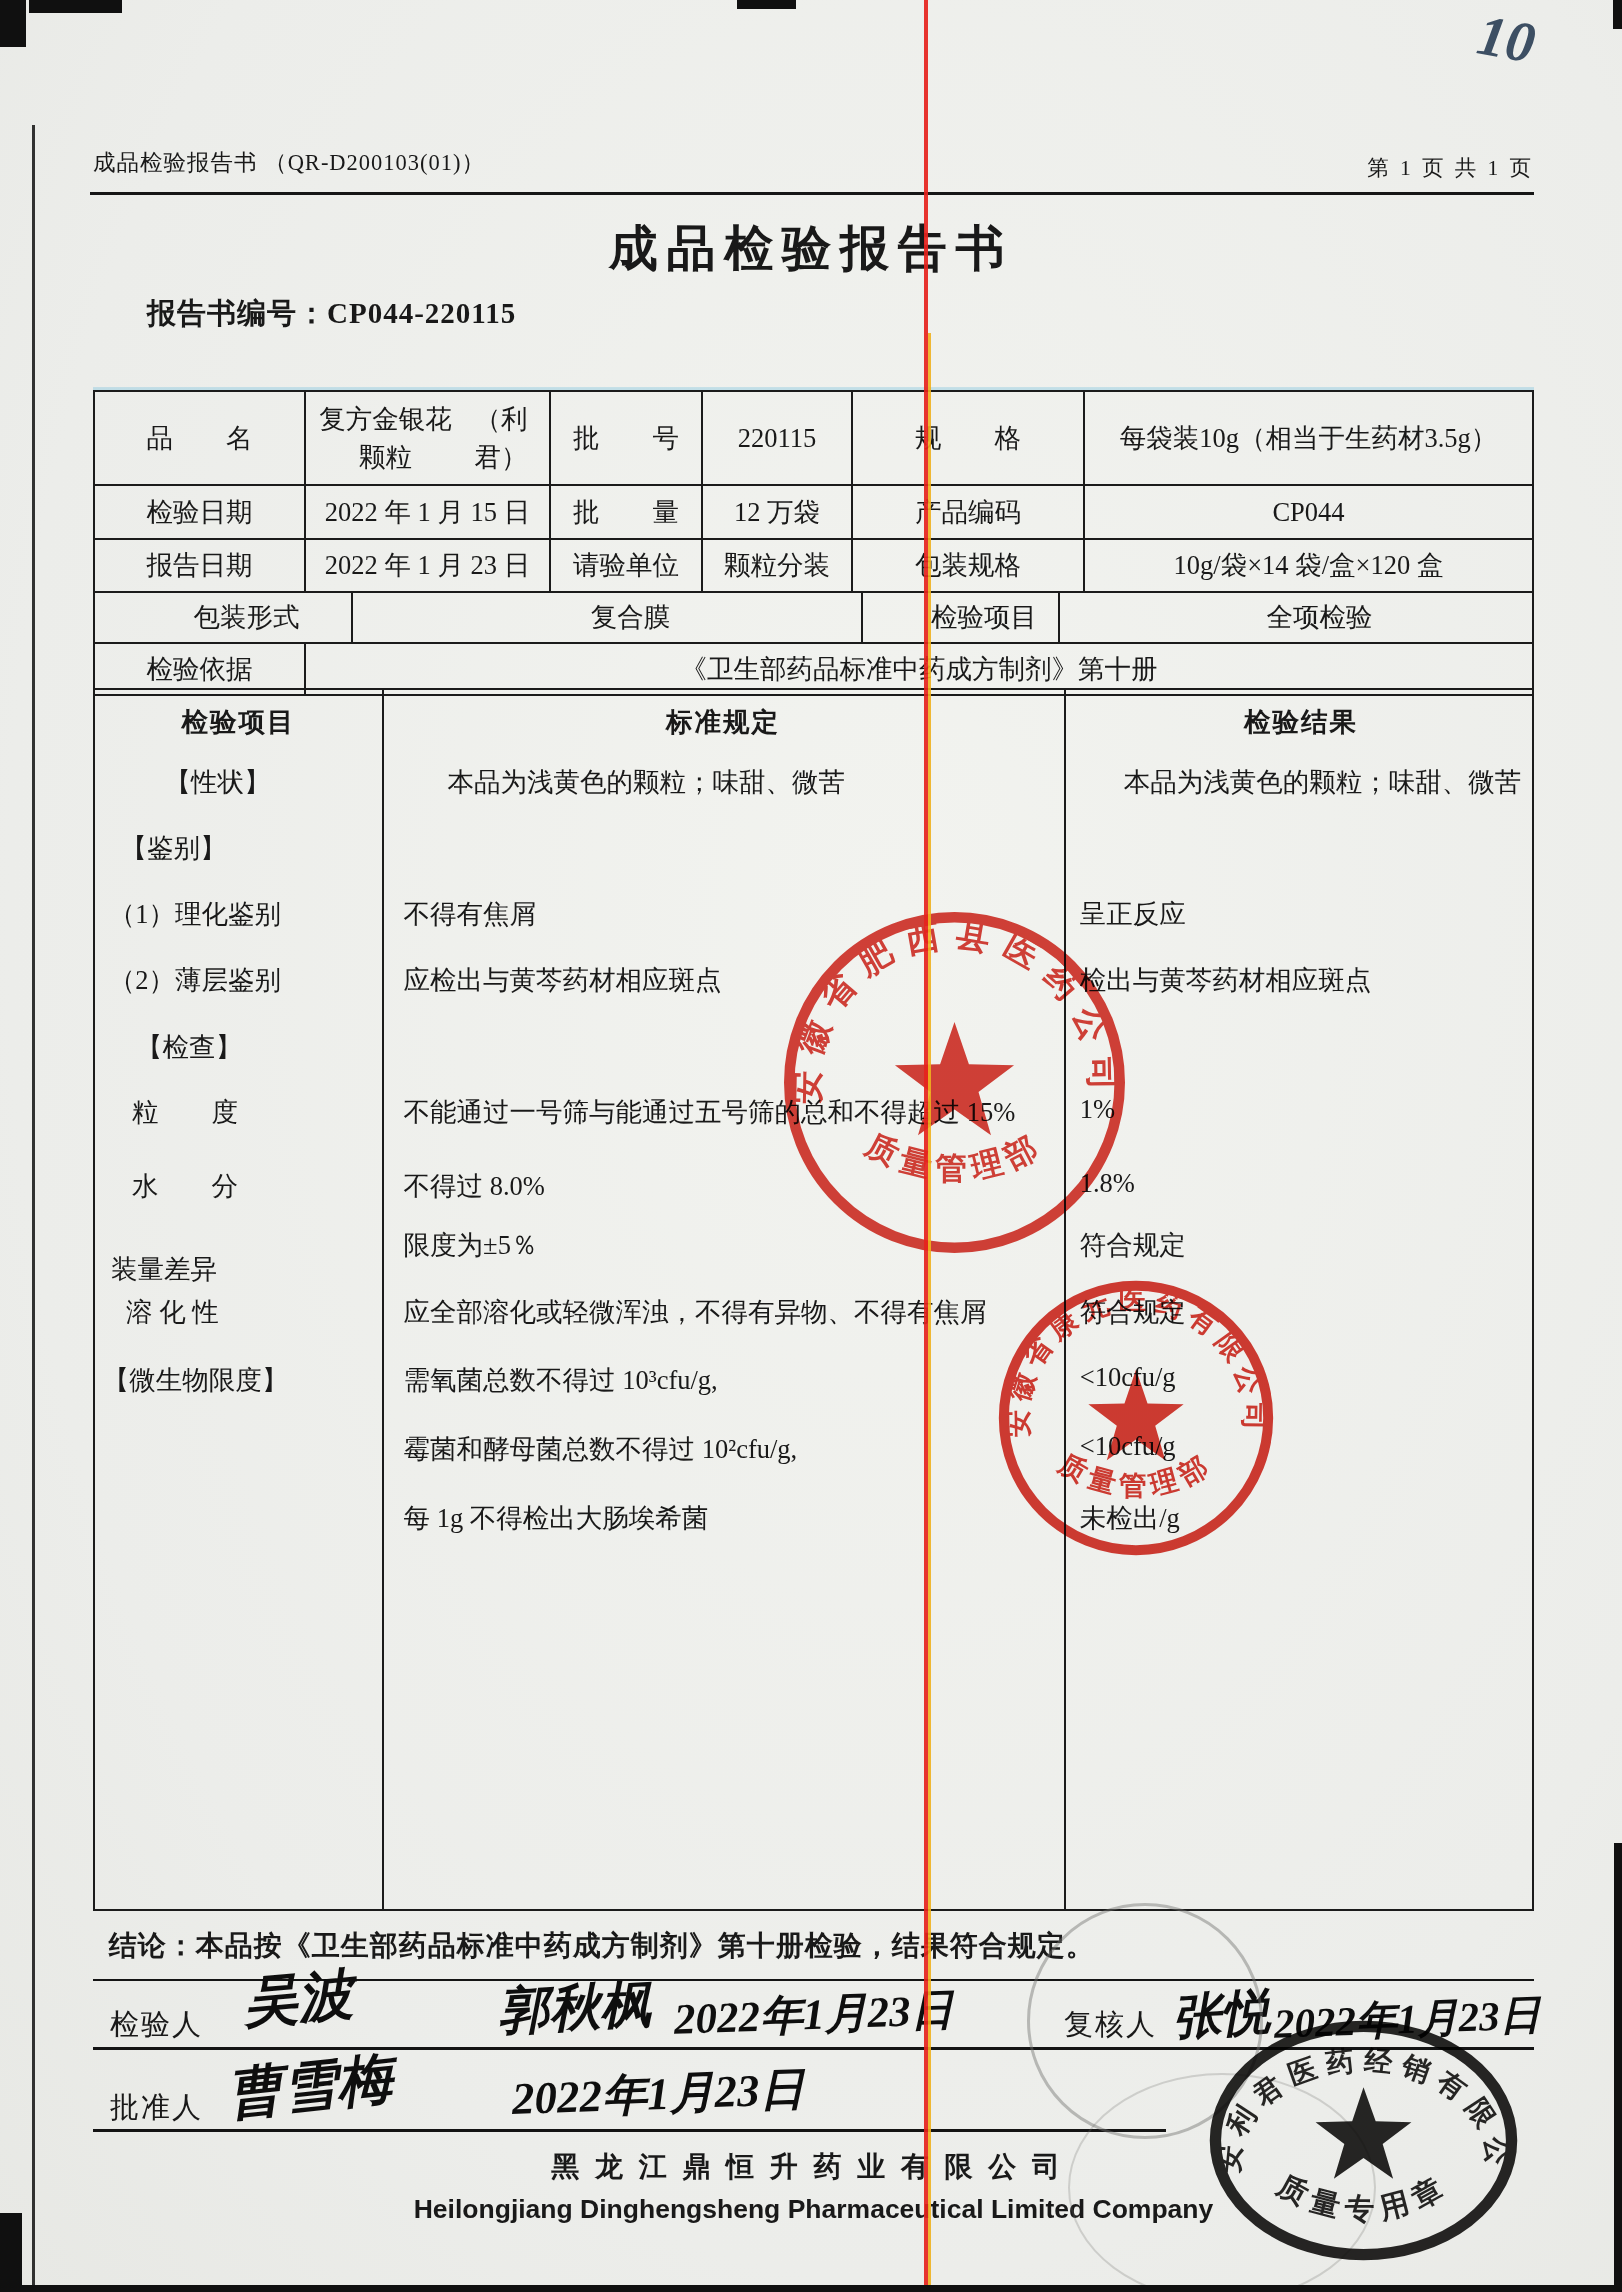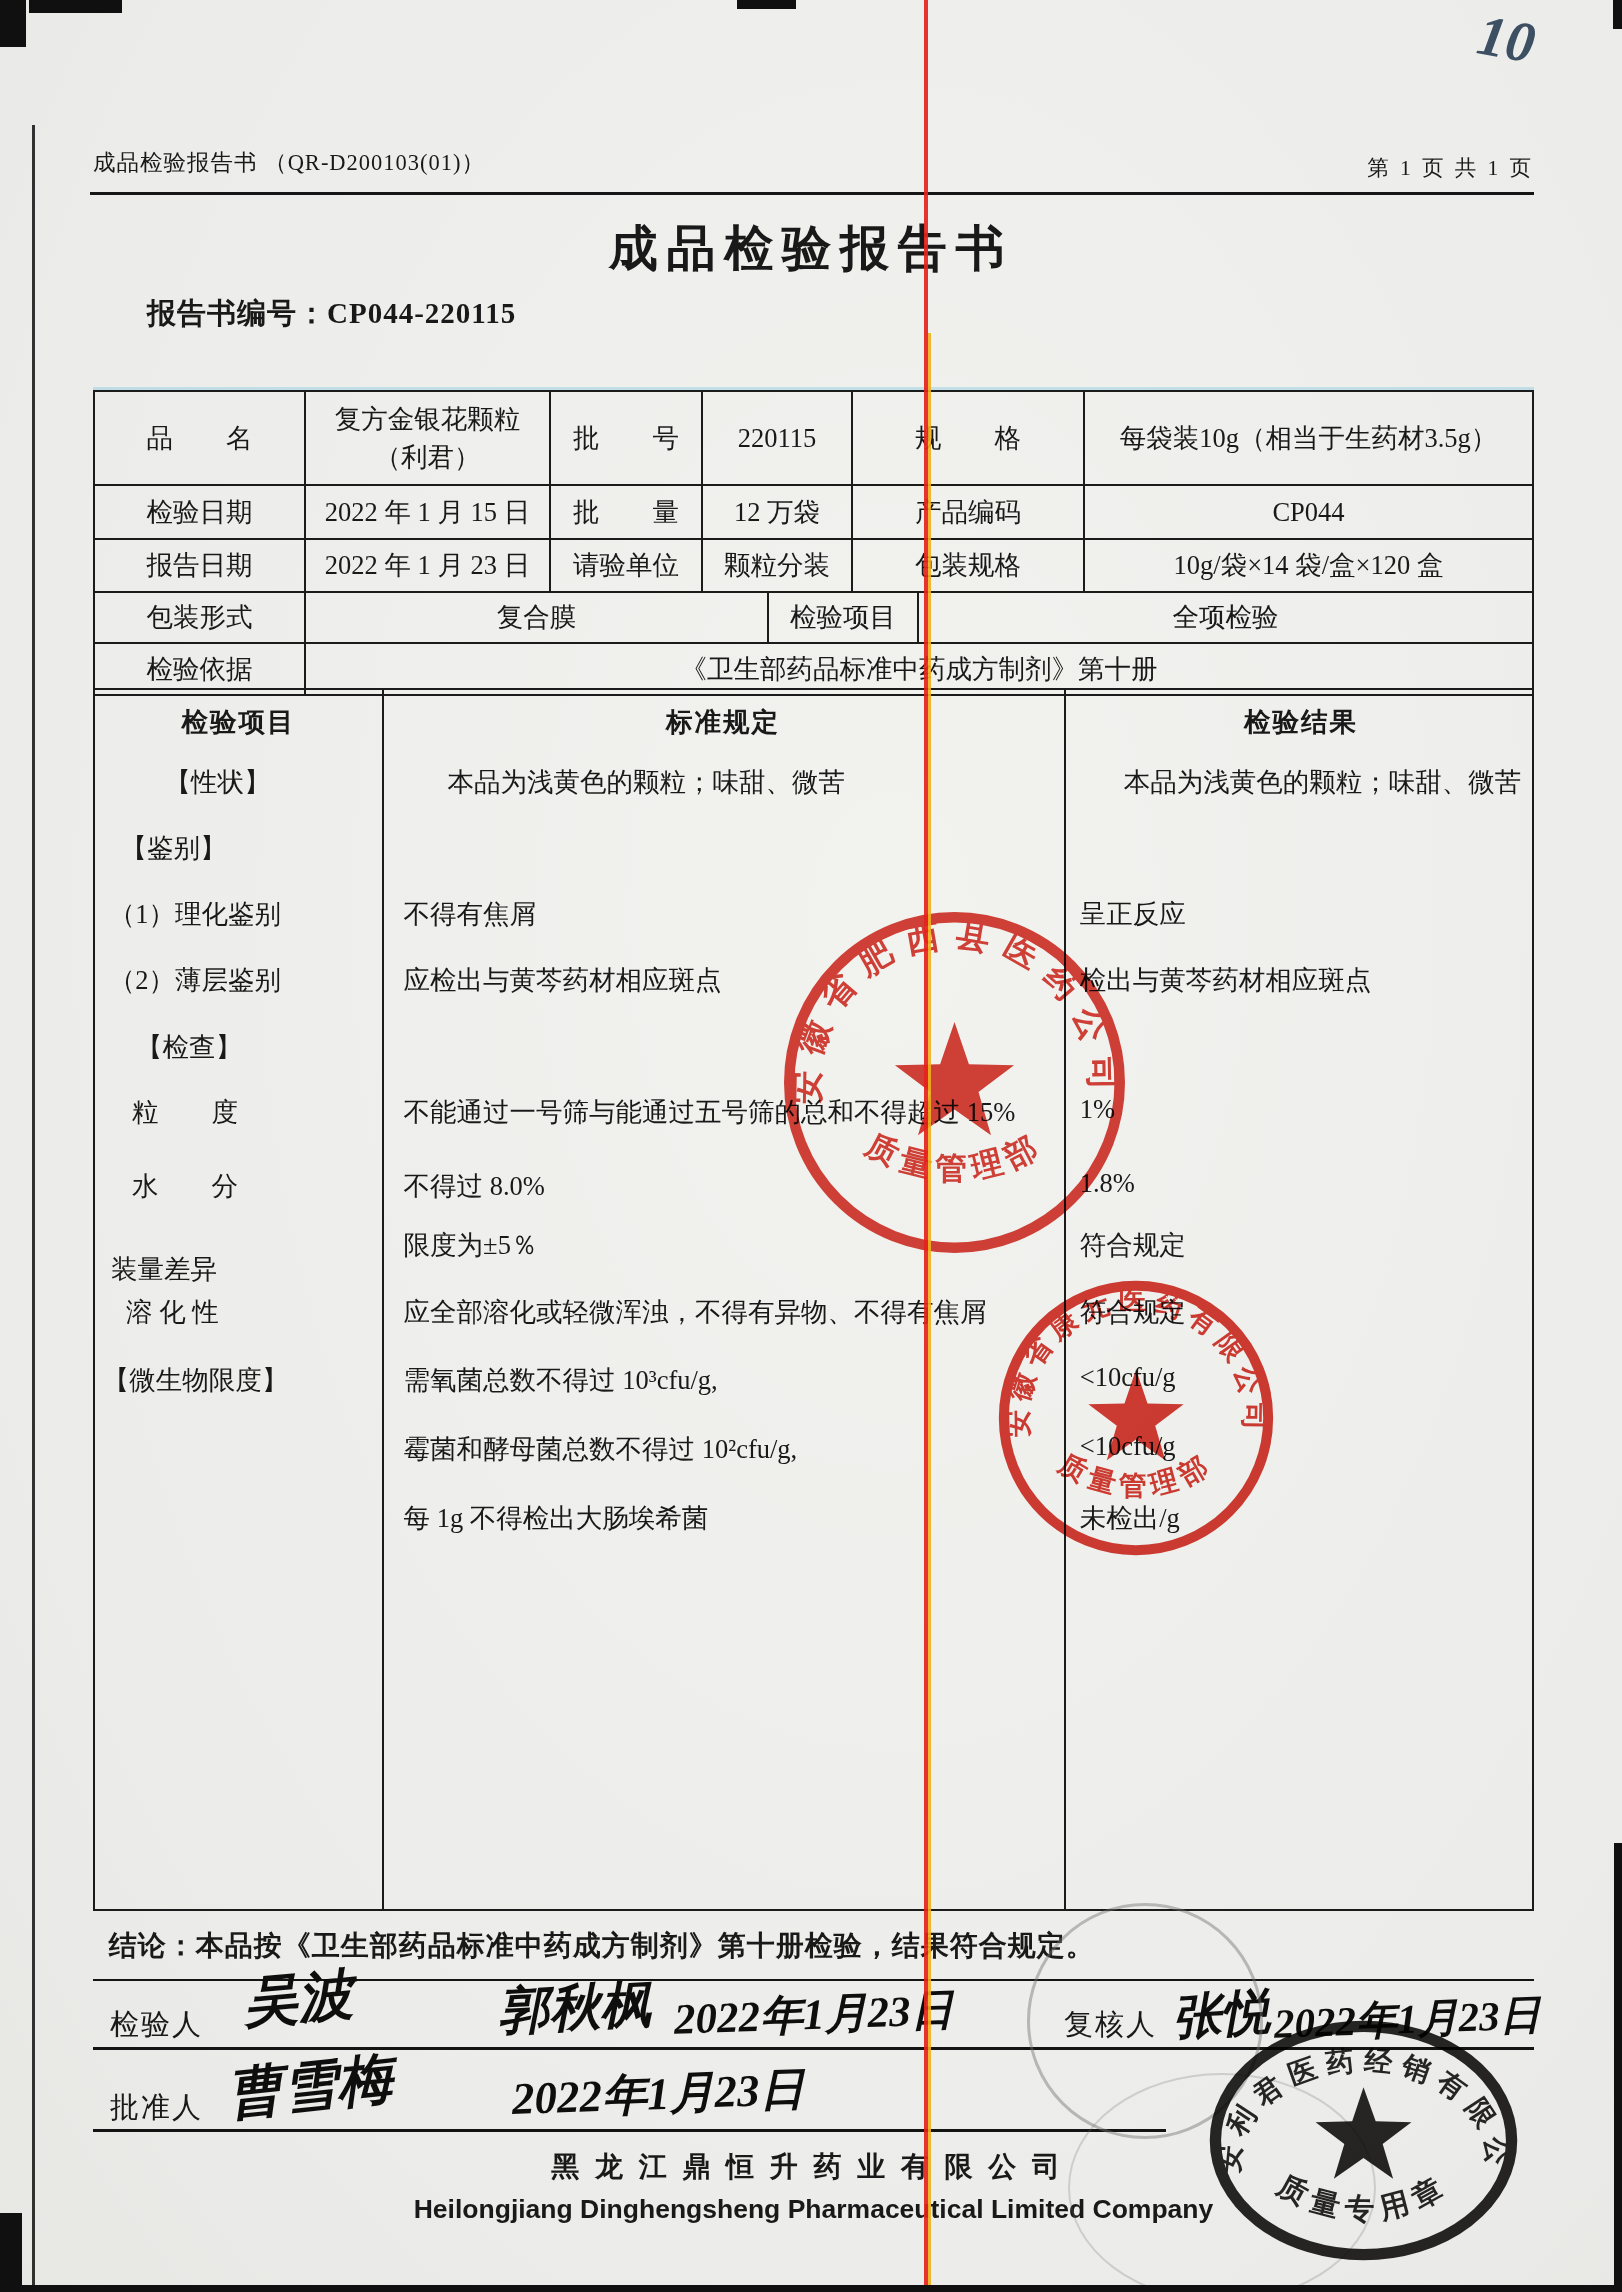--- a/index.html
+++ b/index.html
@@ -16,21 +16,21 @@
   .hdr-right{left:1274px;top:153px;width:260px;font-size:21.6px;text-align:right;letter-spacing:2.9px;}
   .hdr-rule{left:90px;top:192px;width:1444px;height:2.9px;background:#161616;}
   .doc-title{left:0;top:216px;width:1622px;text-align:center;font-size:49px;font-weight:bold;letter-spacing:8.8px;box-sizing:border-box;}
   .report-no{left:147px;top:294px;font-size:29px;font-weight:bold;letter-spacing:1px;}
   
   #info-table{left:93px;top:390px;width:1441px;border:2.9px solid #1b1b1b;box-sizing:border-box;background:transparent;box-shadow:0 -2.9px 0 rgba(110,190,220,.35);}
   .irow{display:flex;border-bottom:2px solid #1b1b1b;}
   .irow:last-child{border-bottom:none;}
   .icell{border-right:2px solid #1b1b1b;display:flex;align-items:center;justify-content:center;font-size:26.5px;text-align:center;box-sizing:border-box;line-height:1.45;padding:2px 5.9px;}
   .icell:last-child{border-right:none;}
-  .h96{height:92px;} .h53{height:52px;} .h52{height:51px;text-align:right;} .h50{height:49px;} .h53b{height:50px;}
+  .h96{height:92px;} .h53{height:52px;} .h52{height:51px;text-align:right;} .h50{height:49px;margin-left:47px;} .h53b{height:50px;}
   .w215{width:211px;} .w250{width:245px;} .w155{width:152px;} .w153{width:150px;} .w237{width:232px;} .wrest{flex:1;}
   .w405{width:463px;}
   
   #result-table{left:93px;top:688px;width:1441px;height:1223px;border:2.9px solid #1b1b1b;box-sizing:border-box;}
   #result-table .vline{position:absolute;top:0;bottom:0;width:2px;background:#1b1b1b;}
   .rrow{position:absolute;left:0;width:100%;display:flex;}
   .rcol-item{width:287px;padding-left:25.5px;box-sizing:border-box;font-size:26.5px;}
   .rcol-std{width:682px;padding-left:21.6px;box-sizing:border-box;font-size:26.5px;}
   .rcol-res{width:466px;padding-left:15.7px;box-sizing:border-box;font-size:26.5px;}
   .rhead{font-weight:bold;font-size:27.4px;letter-spacing:2px;}
@@ -62,21 +62,21 @@
   <div class="abs hdr-left">成品检验报告书 （QR-D200103(01)）</div>
   <div class="abs hdr-right">第 1 页 共 1 页</div>
   <div class="abs hdr-rule"></div>
 
   <div class="abs doc-title">成品检验报告书</div>
   <div class="abs report-no">报告书编号：CP044-220115</div>
 
   <div class="abs" id="info-table">
     <div class="irow">
       <div class="icell w215 h96">品　　名</div>
-      <div class="icell w250 h96" style="flex-direction:column;">
+      <div class="icell w250 h96" style="flex-direction:row;">
         <div>复方金银花颗粒</div>
         <div>（利君）</div>
       </div>
       <div class="icell w155 h96">批　　号</div>
       <div class="icell w153 h96">220115</div>
       <div class="icell w237 h96">规　　格</div>
       <div class="icell wrest h96">每袋装10g（相当于生药材3.5g）</div>
     </div>
     <div class="irow">
       <div class="icell w215 h53">检验日期</div>

